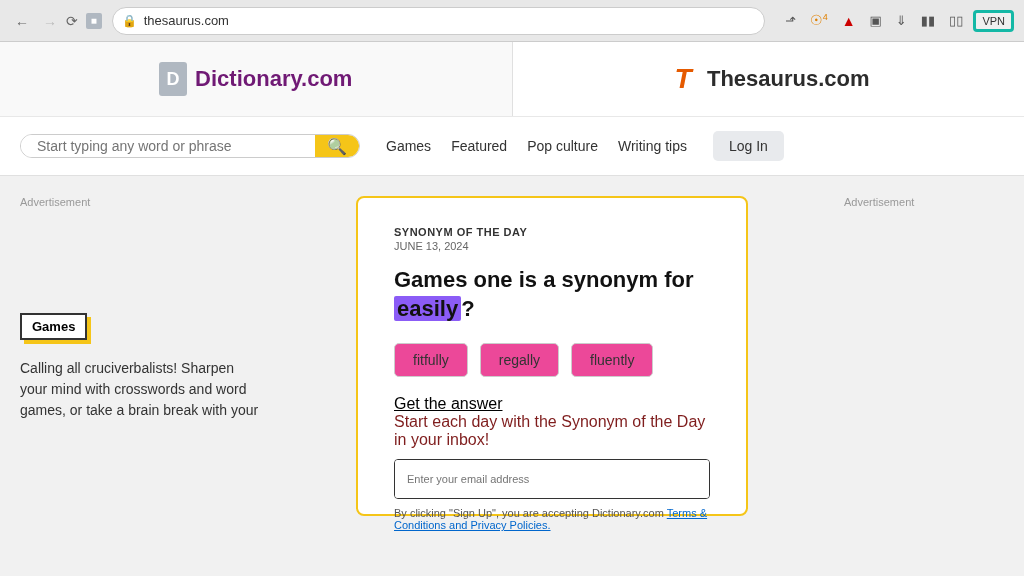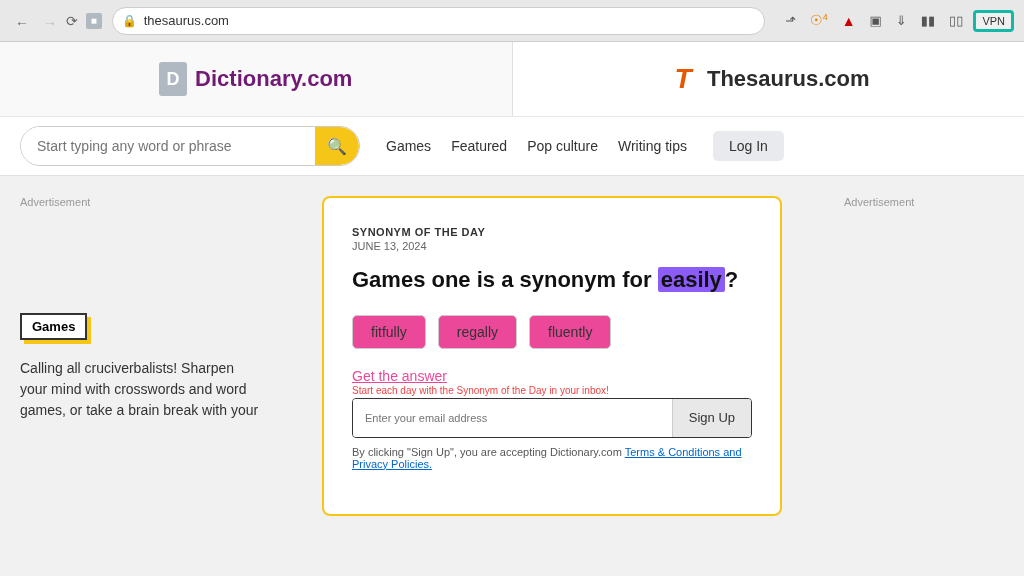--- a/index.html
+++ b/index.html
@@ -142,21 +142,21 @@
       padding: 10px 20px;
       gap: 16px;
       height: 58px;
     }
     .search-bar-container {
       display: flex;
       align-items: center;
       border: 1.5px solid #ccc;
       border-radius: 25px;
       overflow: hidden;
-      height: 40px;
+      height: 24px;
       width: 340px;
     }
     .search-input {
       border: none;
       outline: none;
       padding: 0 16px;
       font-size: 14px;
       color: #999;
       flex: 1;
       height: 100%;
@@ -230,22 +230,22 @@
     .center-content {
       flex: 1;
       display: flex;
       justify-content: center;
       padding: 0 10px;
     }
     .synonym-card {
       background: white;
       border: 2.5px solid #f5c518;
       border-radius: 8px;
-      padding: 28px 28px;
-      width: 460px;
+      padding: 28px 36px;
+      width: 392px;
       max-height: 320px;
     }
     .sotd-label {
       font-size: 11px;
       font-weight: bold;
       color: #333;
       letter-spacing: 0.5px;
       text-transform: uppercase;
     }
     .sotd-date {
@@ -275,31 +275,31 @@
     .choice-btn {
       border: 1.5px solid #ccc;
       background: #ec4899;
       border-radius: 5px;
       padding: 8px 18px;
       font-size: 14px;
       color: #333;
       cursor: pointer;
     }
     .get-answer-link {
-      color: #ec4899;
+      color: #000000;
       text-decoration: underline;
-      font-size: 14px;
+      font-size: 16px;
       cursor: pointer;
       display: inline-block;
       margin-bottom: 0;
     }
     .email-signup-text {
-      font-size: 10px;
-      color: #ef4444;
-      margin-bottom: 2px;
+      font-size: 16px;
+      color: #7f1d1d;
+      margin-bottom: 10px;
     }
     .email-signup-row {
       display: flex;
       height: 40px;
       border: 1.5px solid #333;
       border-radius: 4px;
       overflow: hidden;
       margin-bottom: 8px;
     }
     .email-input {
@@ -427,21 +427,20 @@
         </div>
         <div class="answer-choices">
           <button class="choice-btn">fitfully</button>
           <button class="choice-btn">regally</button>
           <button class="choice-btn">fluently</button>
         </div>
         <a class="get-answer-link">Get the answer</a>
         <div class="email-signup-text">Start each day with the Synonym of the Day in your inbox!</div>
         <div class="email-signup-row">
           <input class="email-input" type="email" placeholder="Enter your email address" style="">
-          <button class="signup-btn">Sign Up</button>
         </div>
         <div class="terms-text">
           <span>By clicking "Sign Up", you are accepting Dictionary.com </span><a class="terms-link">Terms &amp; Conditions and Privacy Policies.</a>
         </div>
       </div>
     </div>
 
     <div class="sidebar-right">
       <div class="ad-label">Advertisement</div>
     </div>

